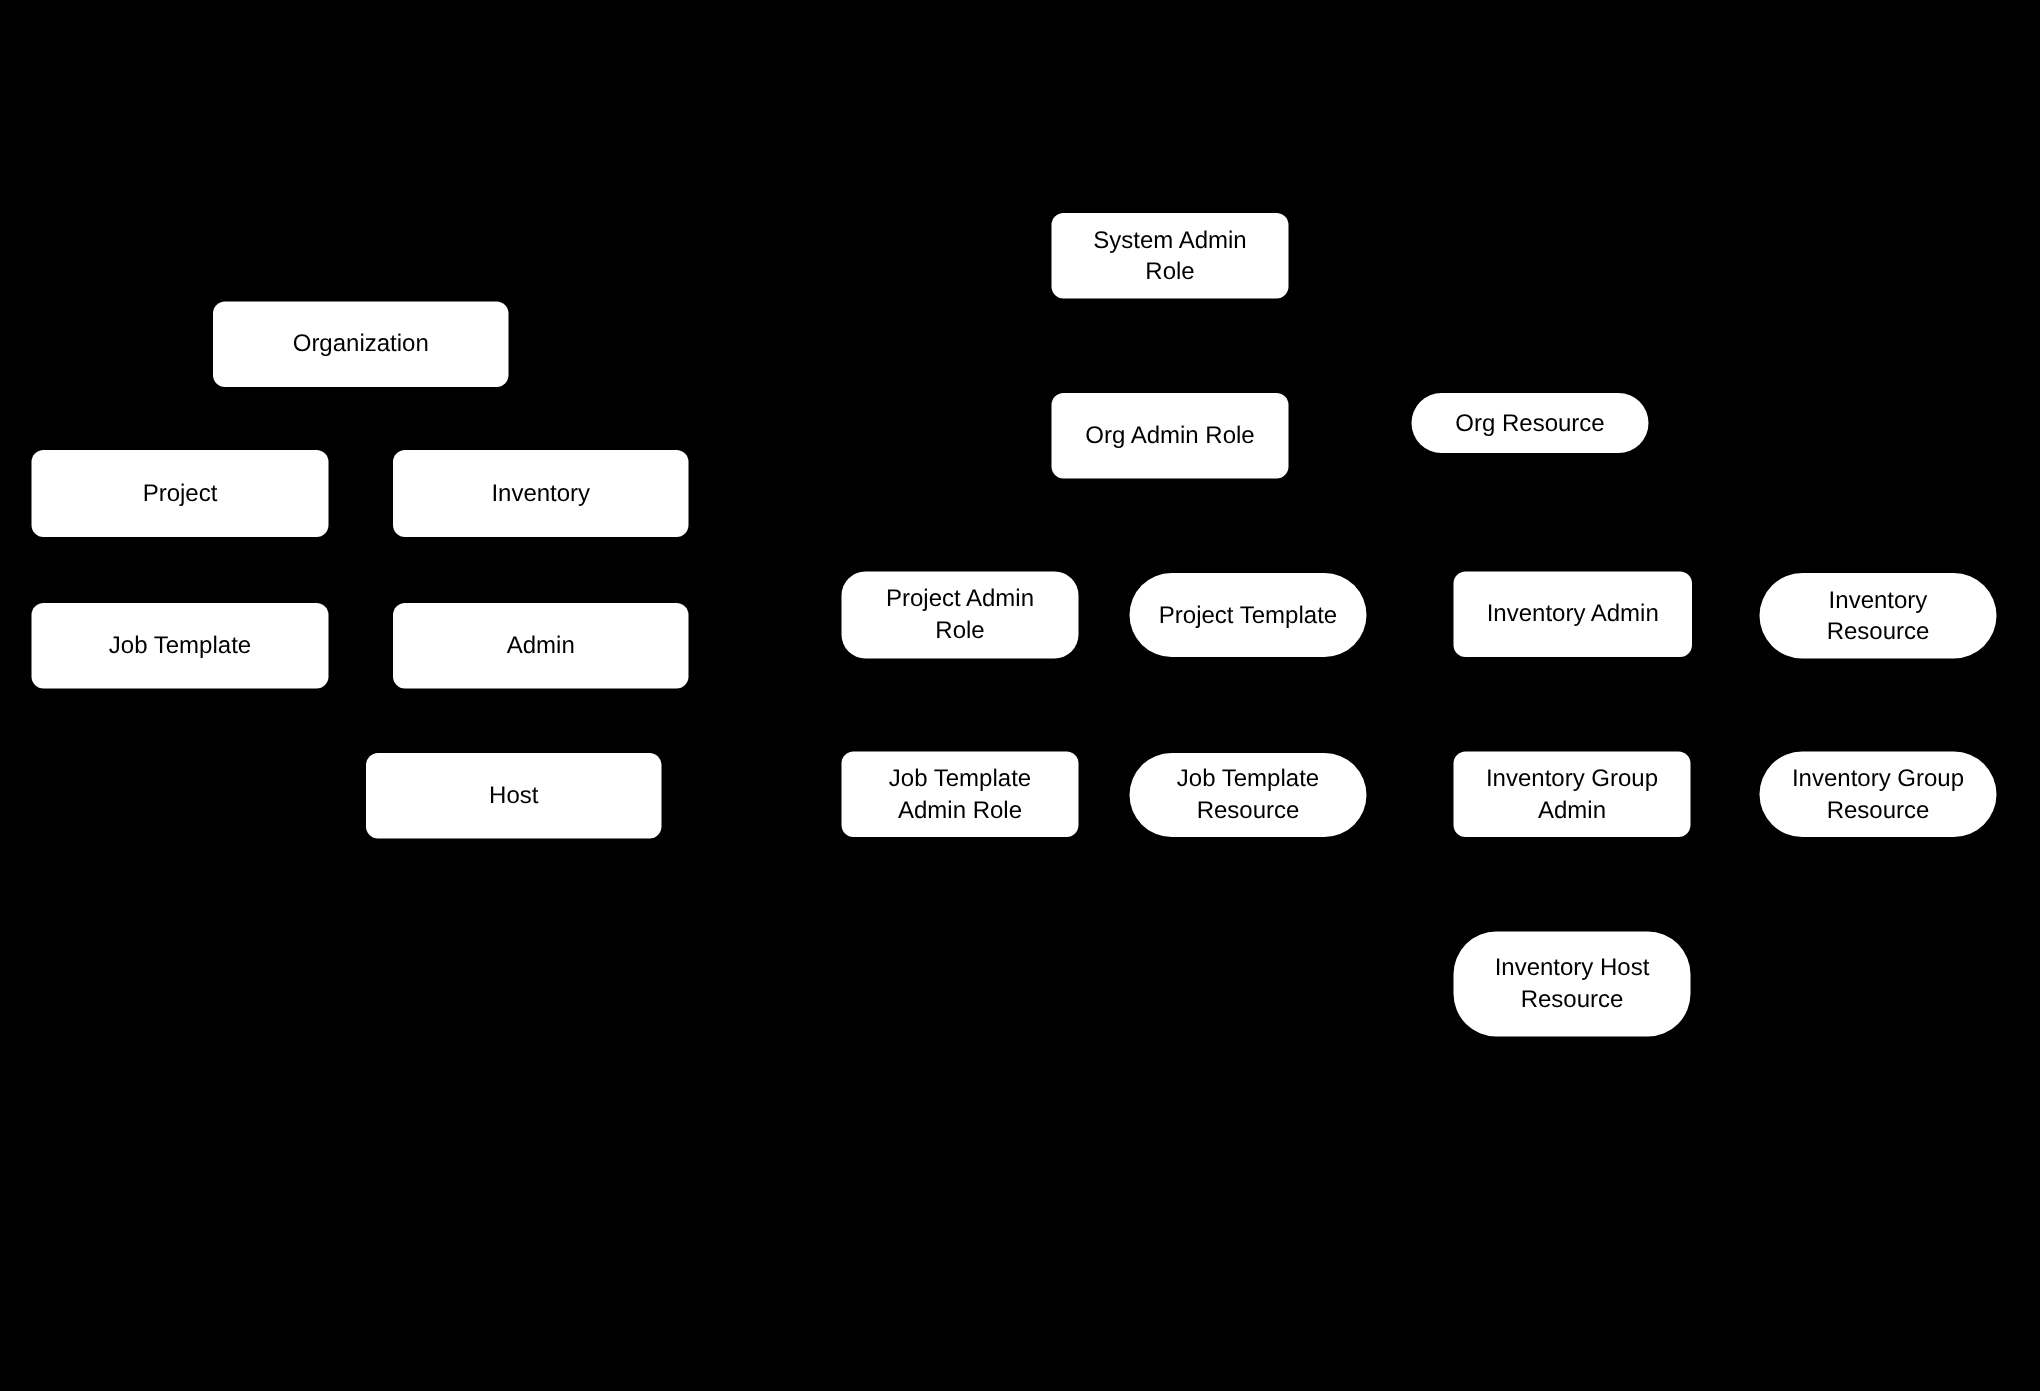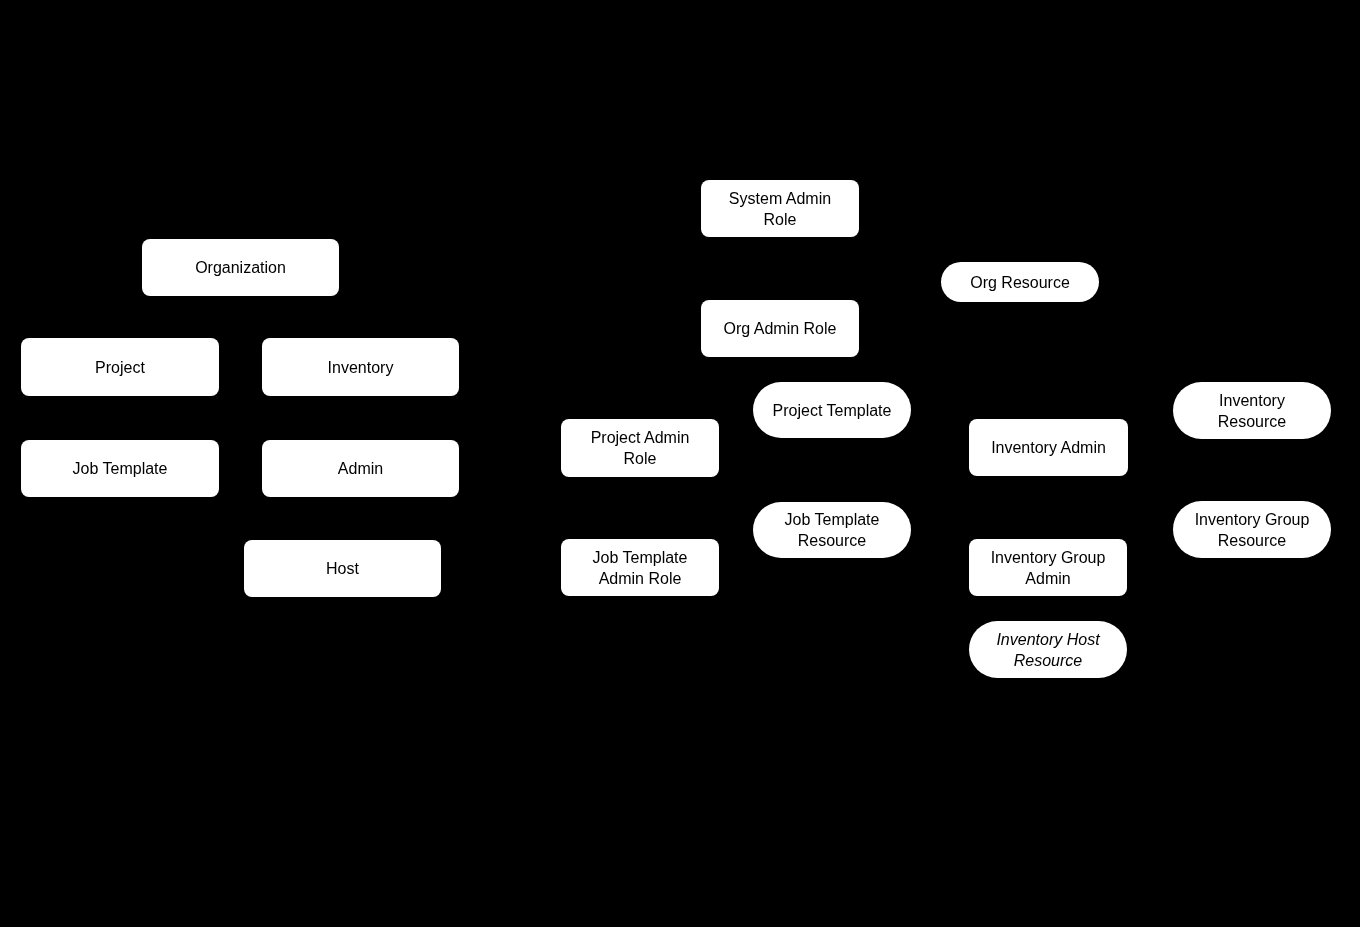--- a/index.html
+++ b/index.html
@@ -24,21 +24,20 @@
     justify-content: center;
     text-align: center;
     white-space: pre-line;
     font-size: 16px;
     line-height: 21px;
     box-sizing: border-box;
     padding: 0 6px;
   }
   .rect {
     border-radius: 8px;
-    margin-top: 38px;
   }
   .pill {
     border-radius: 28.5px;
   }
 </style>
 </head>
 <body>
 
 <div class="canvas">
 
@@ -54,21 +53,21 @@
 
   <div class="node rect" style="left:244px; top:502px; width:197px; height:57px;">Host</div>
 
   <div class="node rect" style="left:701px; top:142px; width:158px; height:57px;">System Admin
 Role</div>
 
   <div class="node rect" style="left:701px; top:262px; width:158px; height:57px;text-align:center;">Org Admin Role</div>
 
   <div class="node pill" style="left:941px; top:262px; width:158px; height:40px;">Org Resource</div>
 
-  <div class="node rect" style="left:561px; top:381px; width:158px; height:58px;">Project Admin
+  <div class="node rect" style="left:561px; top:381px; width:158px; height:58px;border-radius:16px;">Project Admin
 Role</div>
 
   <div class="node pill" style="left:753px; top:382px; width:158px; height:56px;">Project Template</div>
 
   <div class="node rect" style="left:969px; top:381px; width:159px; height:57px;">Inventory Admin</div>
 
   <div class="node pill" style="left:1173px; top:382px; width:158px; height:57px;">Inventory
 Resource</div>
 
   <div class="node rect" style="left:561px; top:501px; width:158px; height:57px;">Job Template
@@ -76,16 +75,16 @@
 
   <div class="node pill" style="left:753px; top:502px; width:158px; height:56px;">Job Template
 Resource</div>
 
   <div class="node rect" style="left:969px; top:501px; width:158px; height:57px;">Inventory Group
 Admin</div>
 
   <div class="node pill" style="left:1173px; top:501px; width:158px; height:57px;">Inventory Group
 Resource</div>
 
-  <div class="node pill" style="left:969px; top:621px; width:158px; height:57px;font-style:italic;">Inventory Host
+  <div class="node pill" style="left:969px; top:621px; width:158px; height:70px;">Inventory Host
 Resource</div>
 
 </div>
 
 </body></html>

